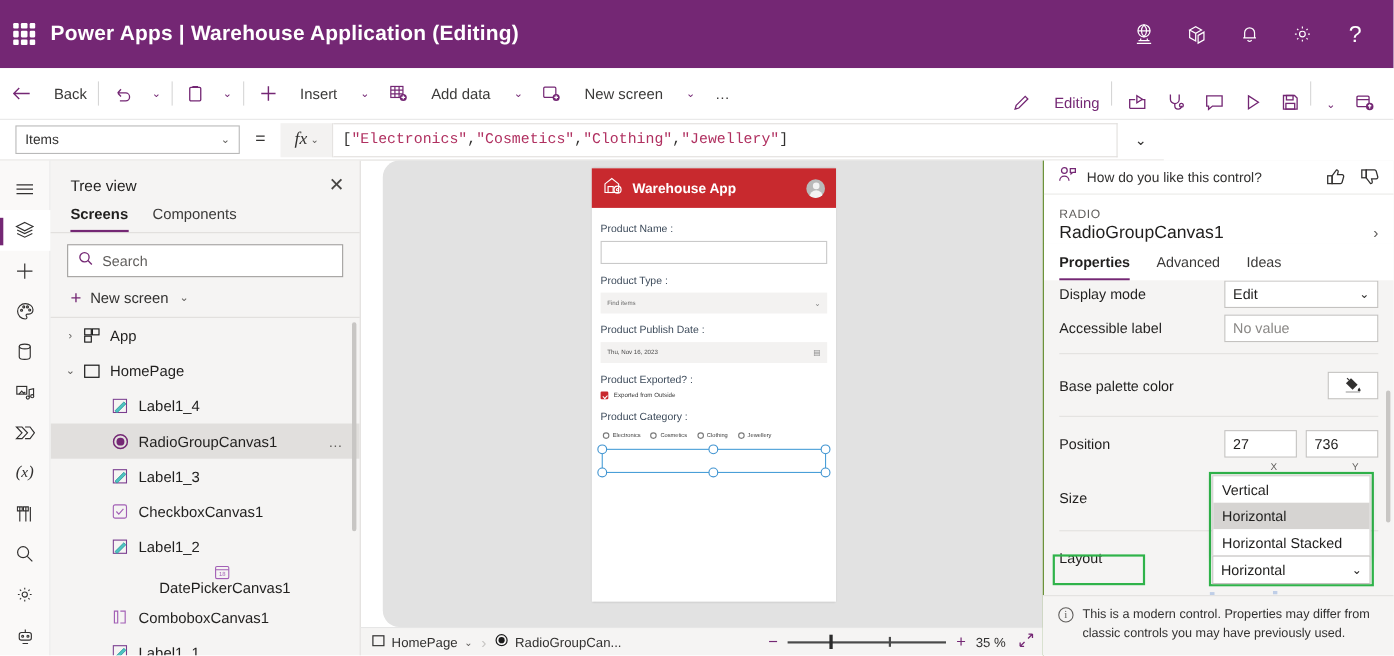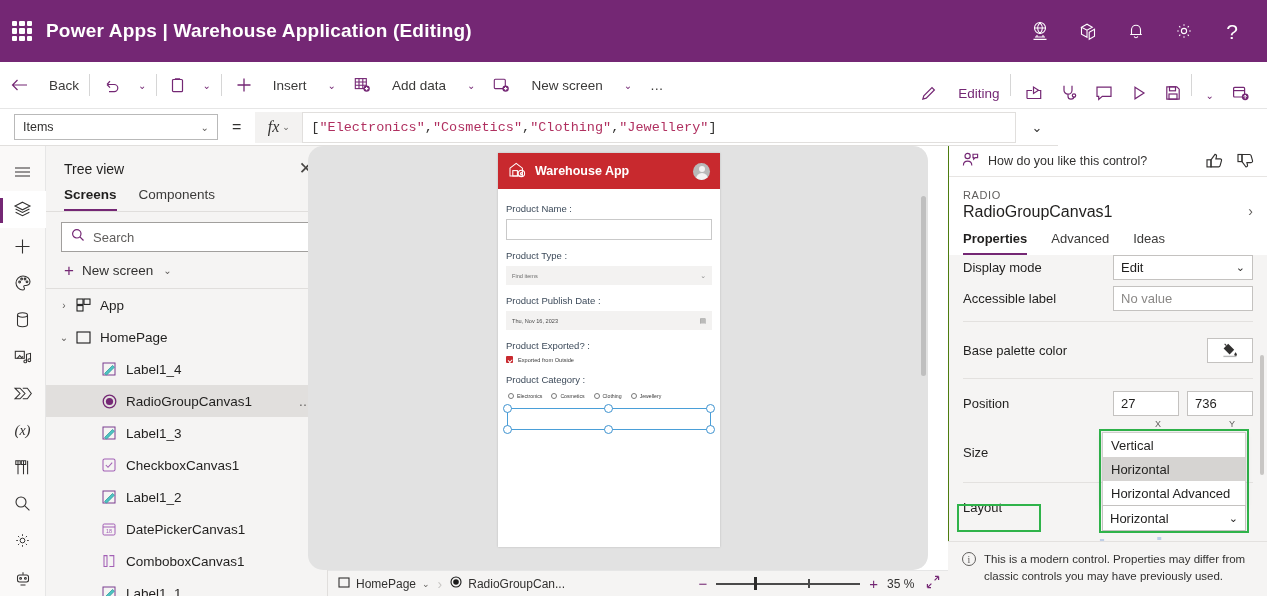--- a/index.html
+++ b/index.html
@@ -120,21 +120,21 @@
     font-size: 13.5px; color: #201f1e; cursor: pointer; position: relative;
   }
   .tnode.sel { background: #e1dfdd; }
   .tnode .exp { width: 16px; color: #605e5c; font-size: 10px; display:flex; align-items:center; justify-content:center;}
   .tnode .ico { width: 22px; display: flex; align-items: center; justify-content: center; margin-right: 6px; }
   .tnode .dots { margin-left: auto; margin-right: 14px; color: #605e5c; letter-spacing: 1.5px; font-size: 13px;}
   .tree-sb { position: absolute; right: 3px; top: 4px; width: 4px; height: 190px; background: #c8c6c4; border-radius: 2px; }
 
   
   .canvas {
-    position: absolute; left: 308px; top: 146px; width: 620px; height: 424px;
+    position: absolute; left: 348px; top: 146px; width: 620px; height: 424px;
     background: #e2e2e2; overflow: hidden; border-radius: 15px;
   }
   .phone {
     position: absolute; left: 190px; top: 7px; width: 222px; height: 394px;
     background: #fff; box-shadow: 0 0 2px rgba(0,0,0,.18);
   }
   .ph-header {
     height: 36px; background: #c8292e; display: flex; align-items: center; padding: 0 10px; gap: 8px;
   }
   .ph-title { color: #fff; font-size: 12.5px; font-weight: 700; }
@@ -635,21 +635,21 @@
           <div class="tnode" style="padding-left: 36px;">
             <span class="exp"></span>
             <span class="ico">
               <svg width="14" height="14" viewBox="0 0 14 14" fill="none" stroke="#7a3d8f" stroke-width="1">
                 <rect x="1" y="1" width="12" height="12"></rect>
                 <path d="M2.6 11.4L10.6 3.4l1.8 1.8-8 8z" fill="#4ec3c3" stroke="#2f9c9c" stroke-width=".8"></path>
               </svg>
             </span>
             <span>Label1_2</span>
           </div>
-          <div class="tnode" style="padding-left: 36px;">
+          <div class="tnode" style="padding-left: 36px; flex-direction: column;">
             <span class="exp"></span>
             <span class="ico">
               <svg width="14" height="14" viewBox="0 0 14 14" fill="none" stroke="#a25fb5" stroke-width="1">
                 <rect x="1" y="2" width="12" height="11" rx="1.2"></rect>
                 <path d="M1 5h12"></path>
                 <text x="7" y="11" font-size="5.4" fill="#a25fb5" stroke="none" text-anchor="middle" font-family="Liberation Sans">18</text>
               </svg>
             </span>
             <span>DatePickerCanvas1</span>
           </div>
@@ -873,21 +873,21 @@
       <div class="props-sb"></div>
     </div>
   </div>
 
   <div class="hl" style="left:957px;top:504px;width:84px;height:28px;"></div>
   <div class="hl" style="left:1099px;top:429px;width:150px;height:104px;"></div>
 
   <div class="ddlist">
     <div class="dditem">Vertical</div>
     <div class="dditem hi">Horizontal</div>
-    <div class="dditem">Horizontal Advanced</div>
+    <div class="dditem">Horizontal Stacked</div>
   </div>
   <div class="ddselected">
     <span>Horizontal</span>
     <span class="cv">⌄</span>
   </div>
 
   <div class="watermark">Inogic</div>
   <div class="note">
     <span class="i">i</span>
     <span class="ntext">This is a modern control. Properties may differ from classic controls you may have previously used.</span>

